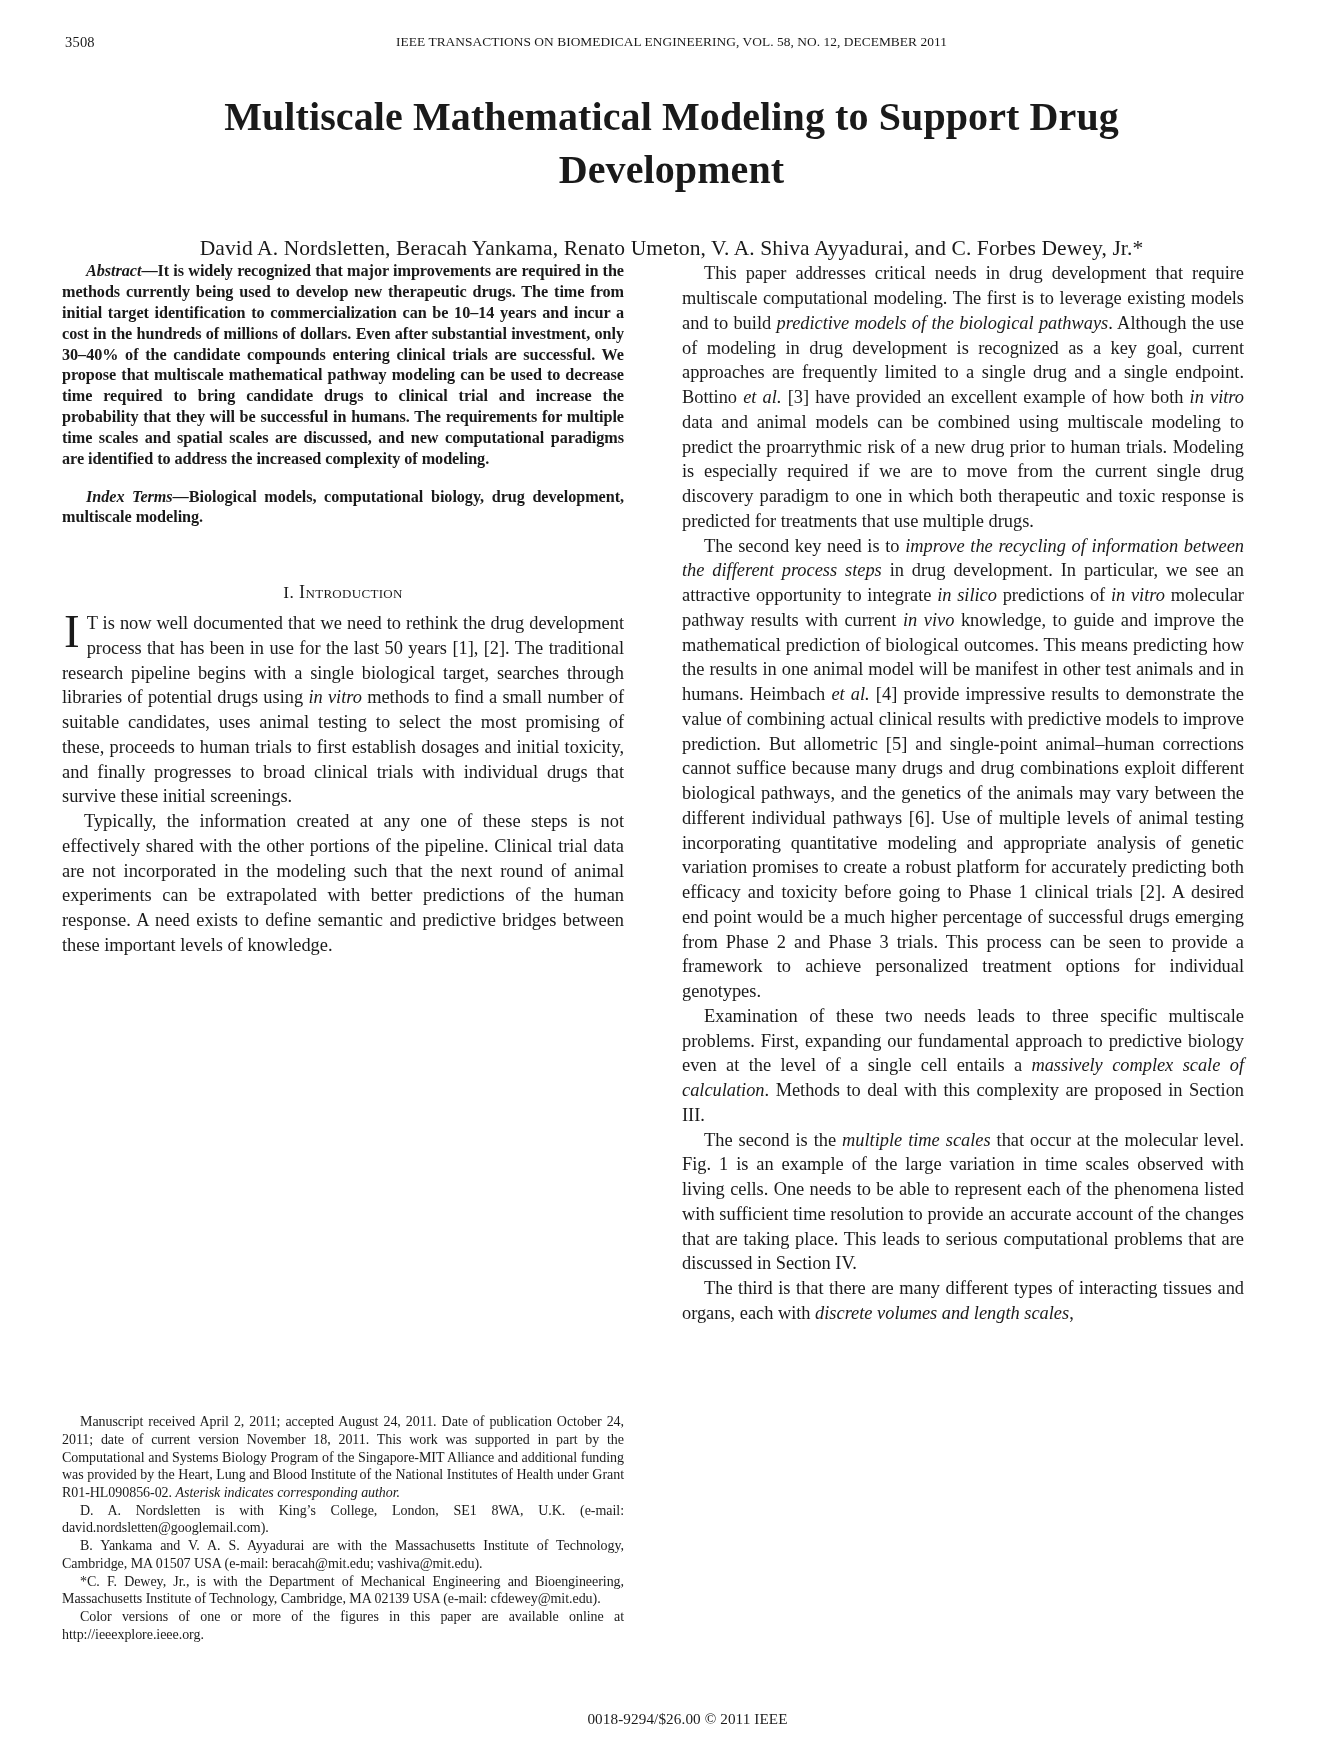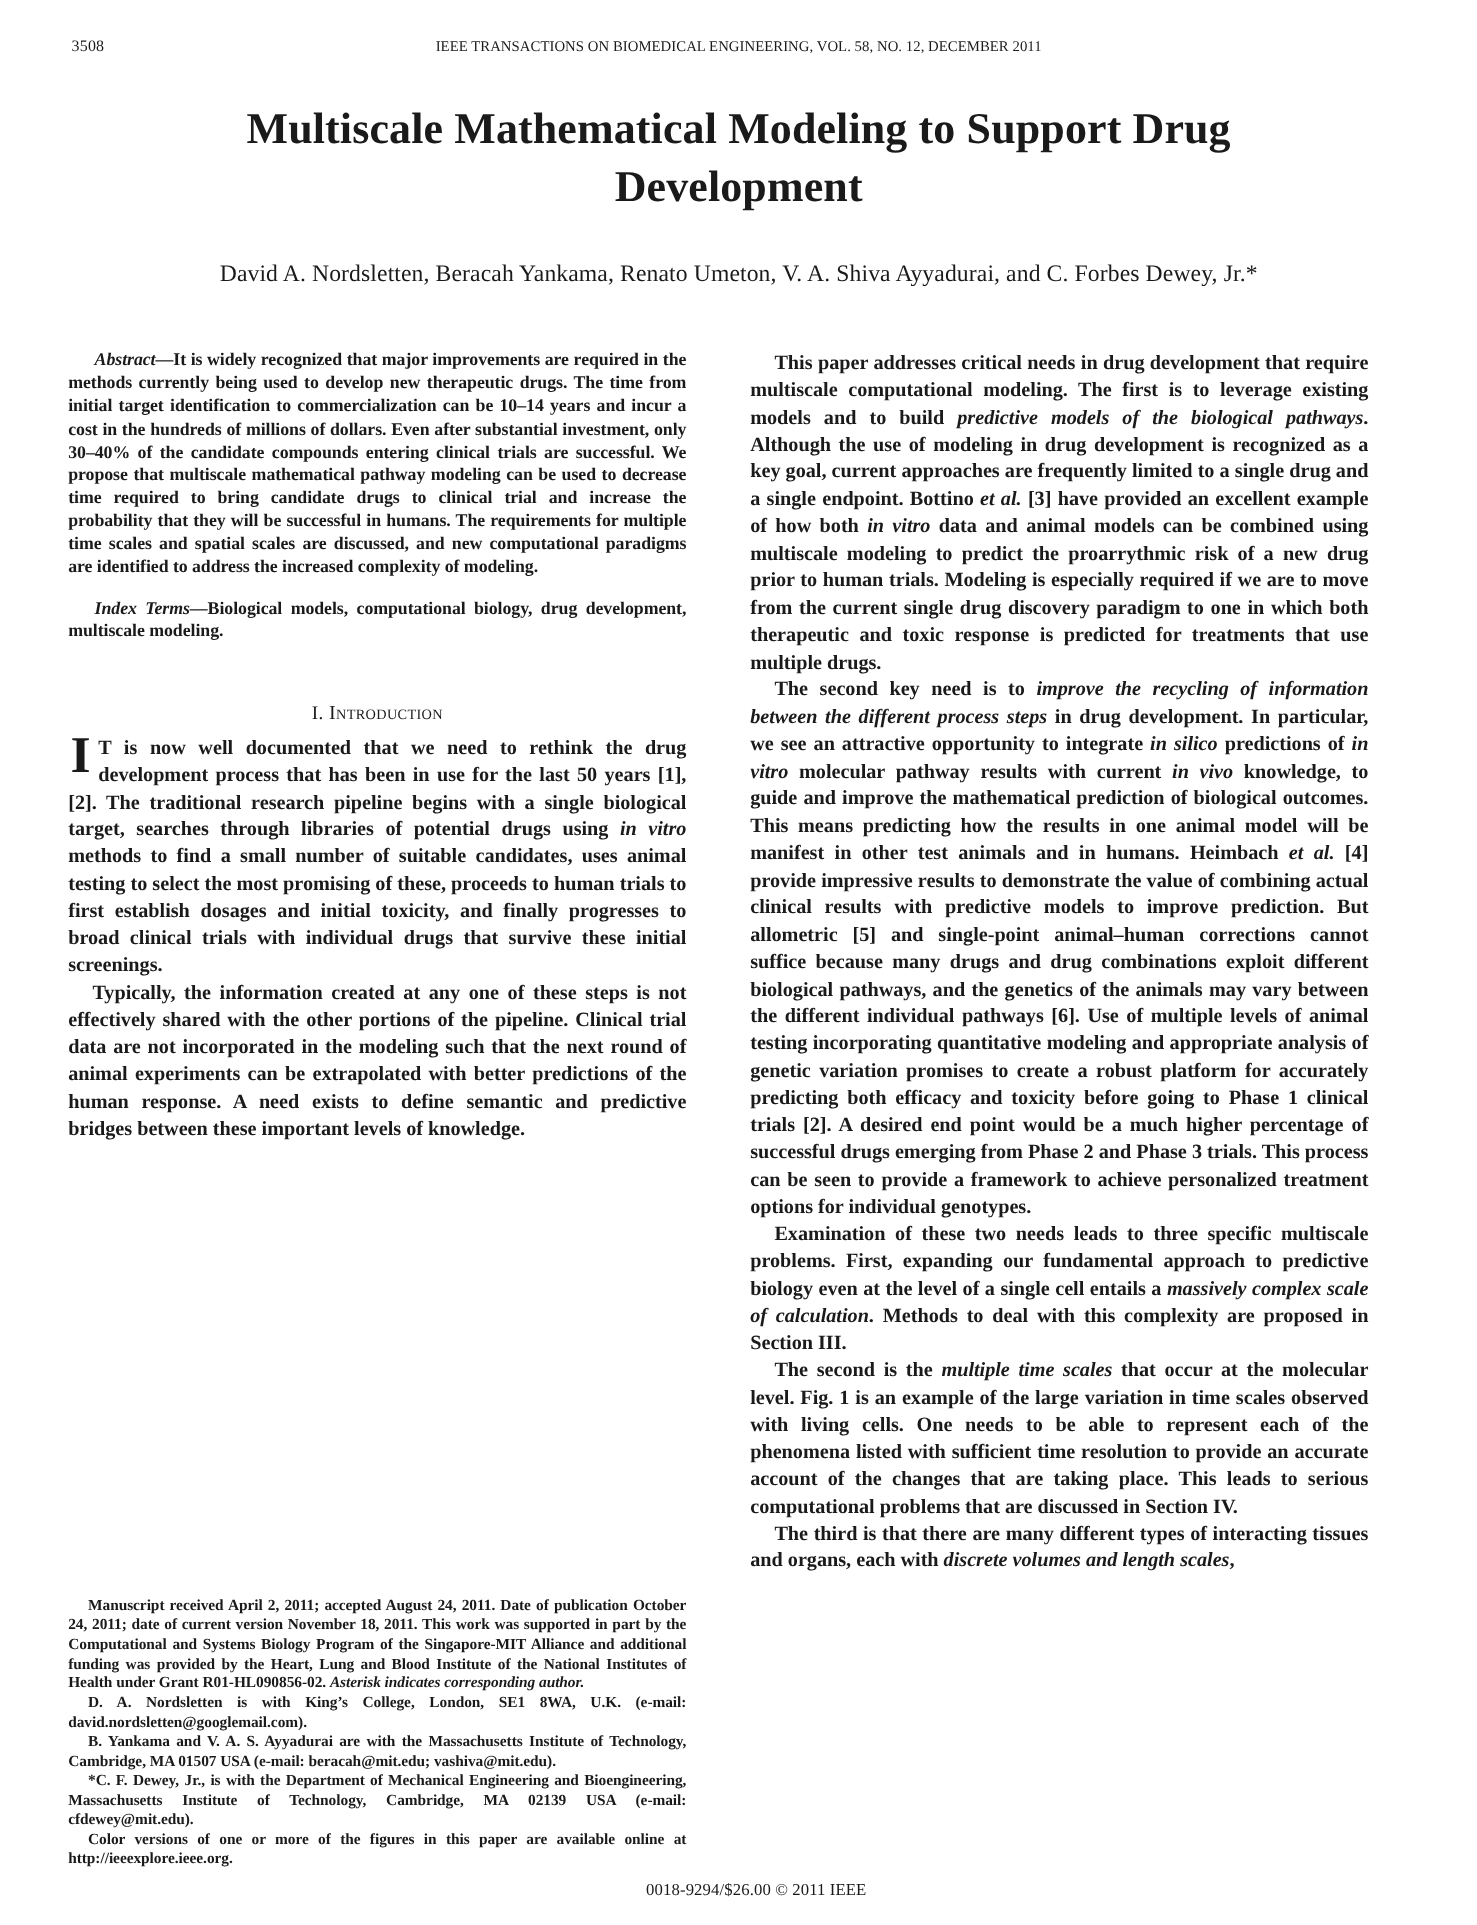--- a/index.html
+++ b/index.html
@@ -63,36 +63,34 @@
   }
   .authors {
     margin-top: 40px;
     font-size: 21.5px;
     letter-spacing: 0.1px;
   }
 
   
   .columns {
     display: flex;
-    margin-top: 56px;
     height: 1382px;
   }
   .col {
     width: 562px;
     box-sizing: border-box;
     position: relative;
   }
   .col.left { margin-right: 58px; }
 
   p {
     margin: 0;
     text-align: justify;
     text-justify: inter-word;
     hyphens: none;
-    font-weight: bold;
   }
 
   
   .abstract, .indexterms {
     font-weight: bold;
     font-size: 16.2px;
     line-height: 1.285;
     text-indent: 24px;
     letter-spacing: -0.05px;
   }

